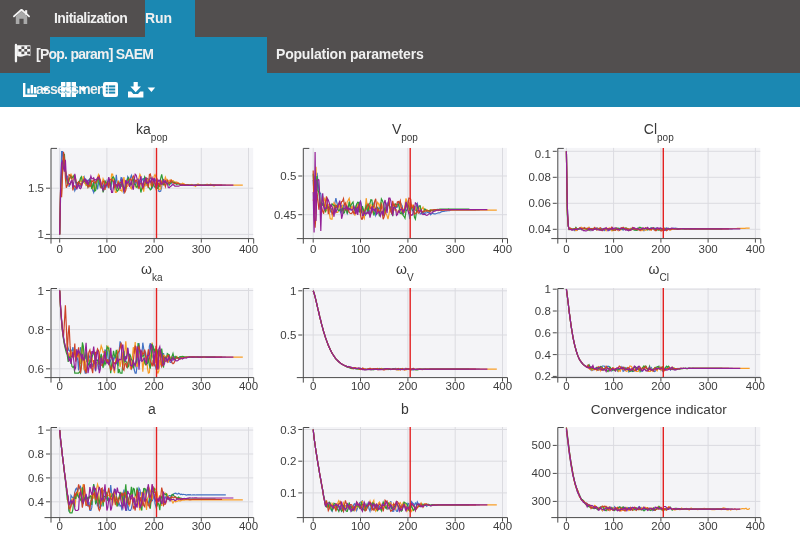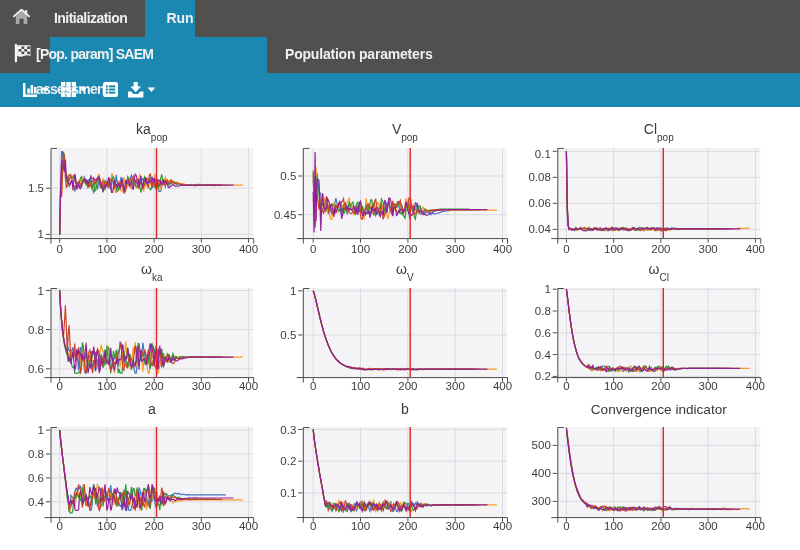--- a/index.html
+++ b/index.html
@@ -11,33 +11,33 @@
 <div class="abs" style="left:0;top:37px;width:800px;height:36px;background:#524f4f"></div>
 <div class="abs" style="left:0;top:73px;width:800px;height:34px;background:#1b88b2"></div>
 <div class="abs" style="left:145px;top:0;width:50px;height:37px;background:#1b88b2"></div>
 <div class="abs" style="left:50px;top:37px;width:217px;height:36px;background:#1b88b2"></div>
 <svg style="position:absolute;left:13px;top:9px" width="17" height="15" viewBox="0 0 17 15">
     <path fill="#a9a9a9" d="M2.8 7.2 L8.5 2.2 L14.2 7.2 L14.2 15 L10.6 15 L10.6 9.8 L6.4 9.8 L6.4 15 L2.8 15 Z"></path>
     <rect x="12.1" y="1.2" width="2.1" height="4.5" fill="#f5f5f5"></rect>
     <path d="M0.3 7.9 L8.5 0.7 L16.7 7.9" fill="none" stroke="#f5f5f5" stroke-width="1.9"></path>
   </svg>
 <div class="abs wtxt" style="left:54px;top:1px;line-height:35px;letter-spacing:-0.55px">Initialization</div>
-<div class="abs wtxt" style="left:145px;top:1px;width:70px;line-height:35px;text-align:center">Run</div>
+<div class="abs wtxt" style="left:145px;top:1px;width:70px;line-height:35px;text-align:left">Run</div>
 <svg style="position:absolute;left:14px;top:43px" width="17" height="20" viewBox="0 0 17 20">
     <rect x="0.8" y="0.8" width="2.3" height="18.6" rx="1.1" fill="#f5f5f5"></rect>
     <path d="M3.1 2.2 H16.4 V13 Q13.1 11.5 9.9 13 Q6.5 14.5 3.1 13 Z" fill="#f5f5f5"></path>
     <rect x="4.6" y="6.0" width="2.85" height="2.6" fill="#524f4f"></rect>
     <rect x="7.449999999999999" y="3.4" width="2.85" height="2.6" fill="#524f4f"></rect>
     <rect x="7.449999999999999" y="8.6" width="2.85" height="2.6" fill="#524f4f"></rect>
     <rect x="10.3" y="6.0" width="2.85" height="2.6" fill="#524f4f"></rect>
     <rect x="13.15" y="3.4" width="2.85" height="2.6" fill="#524f4f"></rect>
     <rect x="13.15" y="8.6" width="2.85" height="2.6" fill="#524f4f"></rect>
   </svg>
 <div class="abs wtxt" style="left:36px;top:37px;width:187px;line-height:35px;text-align:left;letter-spacing:-0.75px">[Pop. param] SAEM assessment</div>
-<div class="abs wtxt" style="left:285px;top:37px;line-height:35px;letter-spacing:-0.2px">Population parameters</div>
+<div class="abs wtxt" style="left:276px;top:37px;line-height:35px;letter-spacing:-0.2px">Population parameters</div>
 <div class="abs" style="left:0;top:73px;width:800px;height:34px">
     <svg style="position:absolute;left:23px;top:10px" width="27" height="14" viewBox="0 0 27 14">
       <path fill="#fff" d="M0 0 H2.4 V11.6 H14 V14 H0 Z"></path>
       <rect x="4.3" y="5.5" width="2.5" height="5" fill="#fff"></rect>
       <rect x="7.6" y="2" width="2.5" height="8.5" fill="#fff"></rect>
       <rect x="10.9" y="4" width="2.5" height="6.5" fill="#fff"></rect>
       <g transform="translate(18.3,4.8)">
         <path d="M0 0 L7.6 0 L3.8 4.4 Z" fill="#fff"></path>
       </g>
     </svg>

